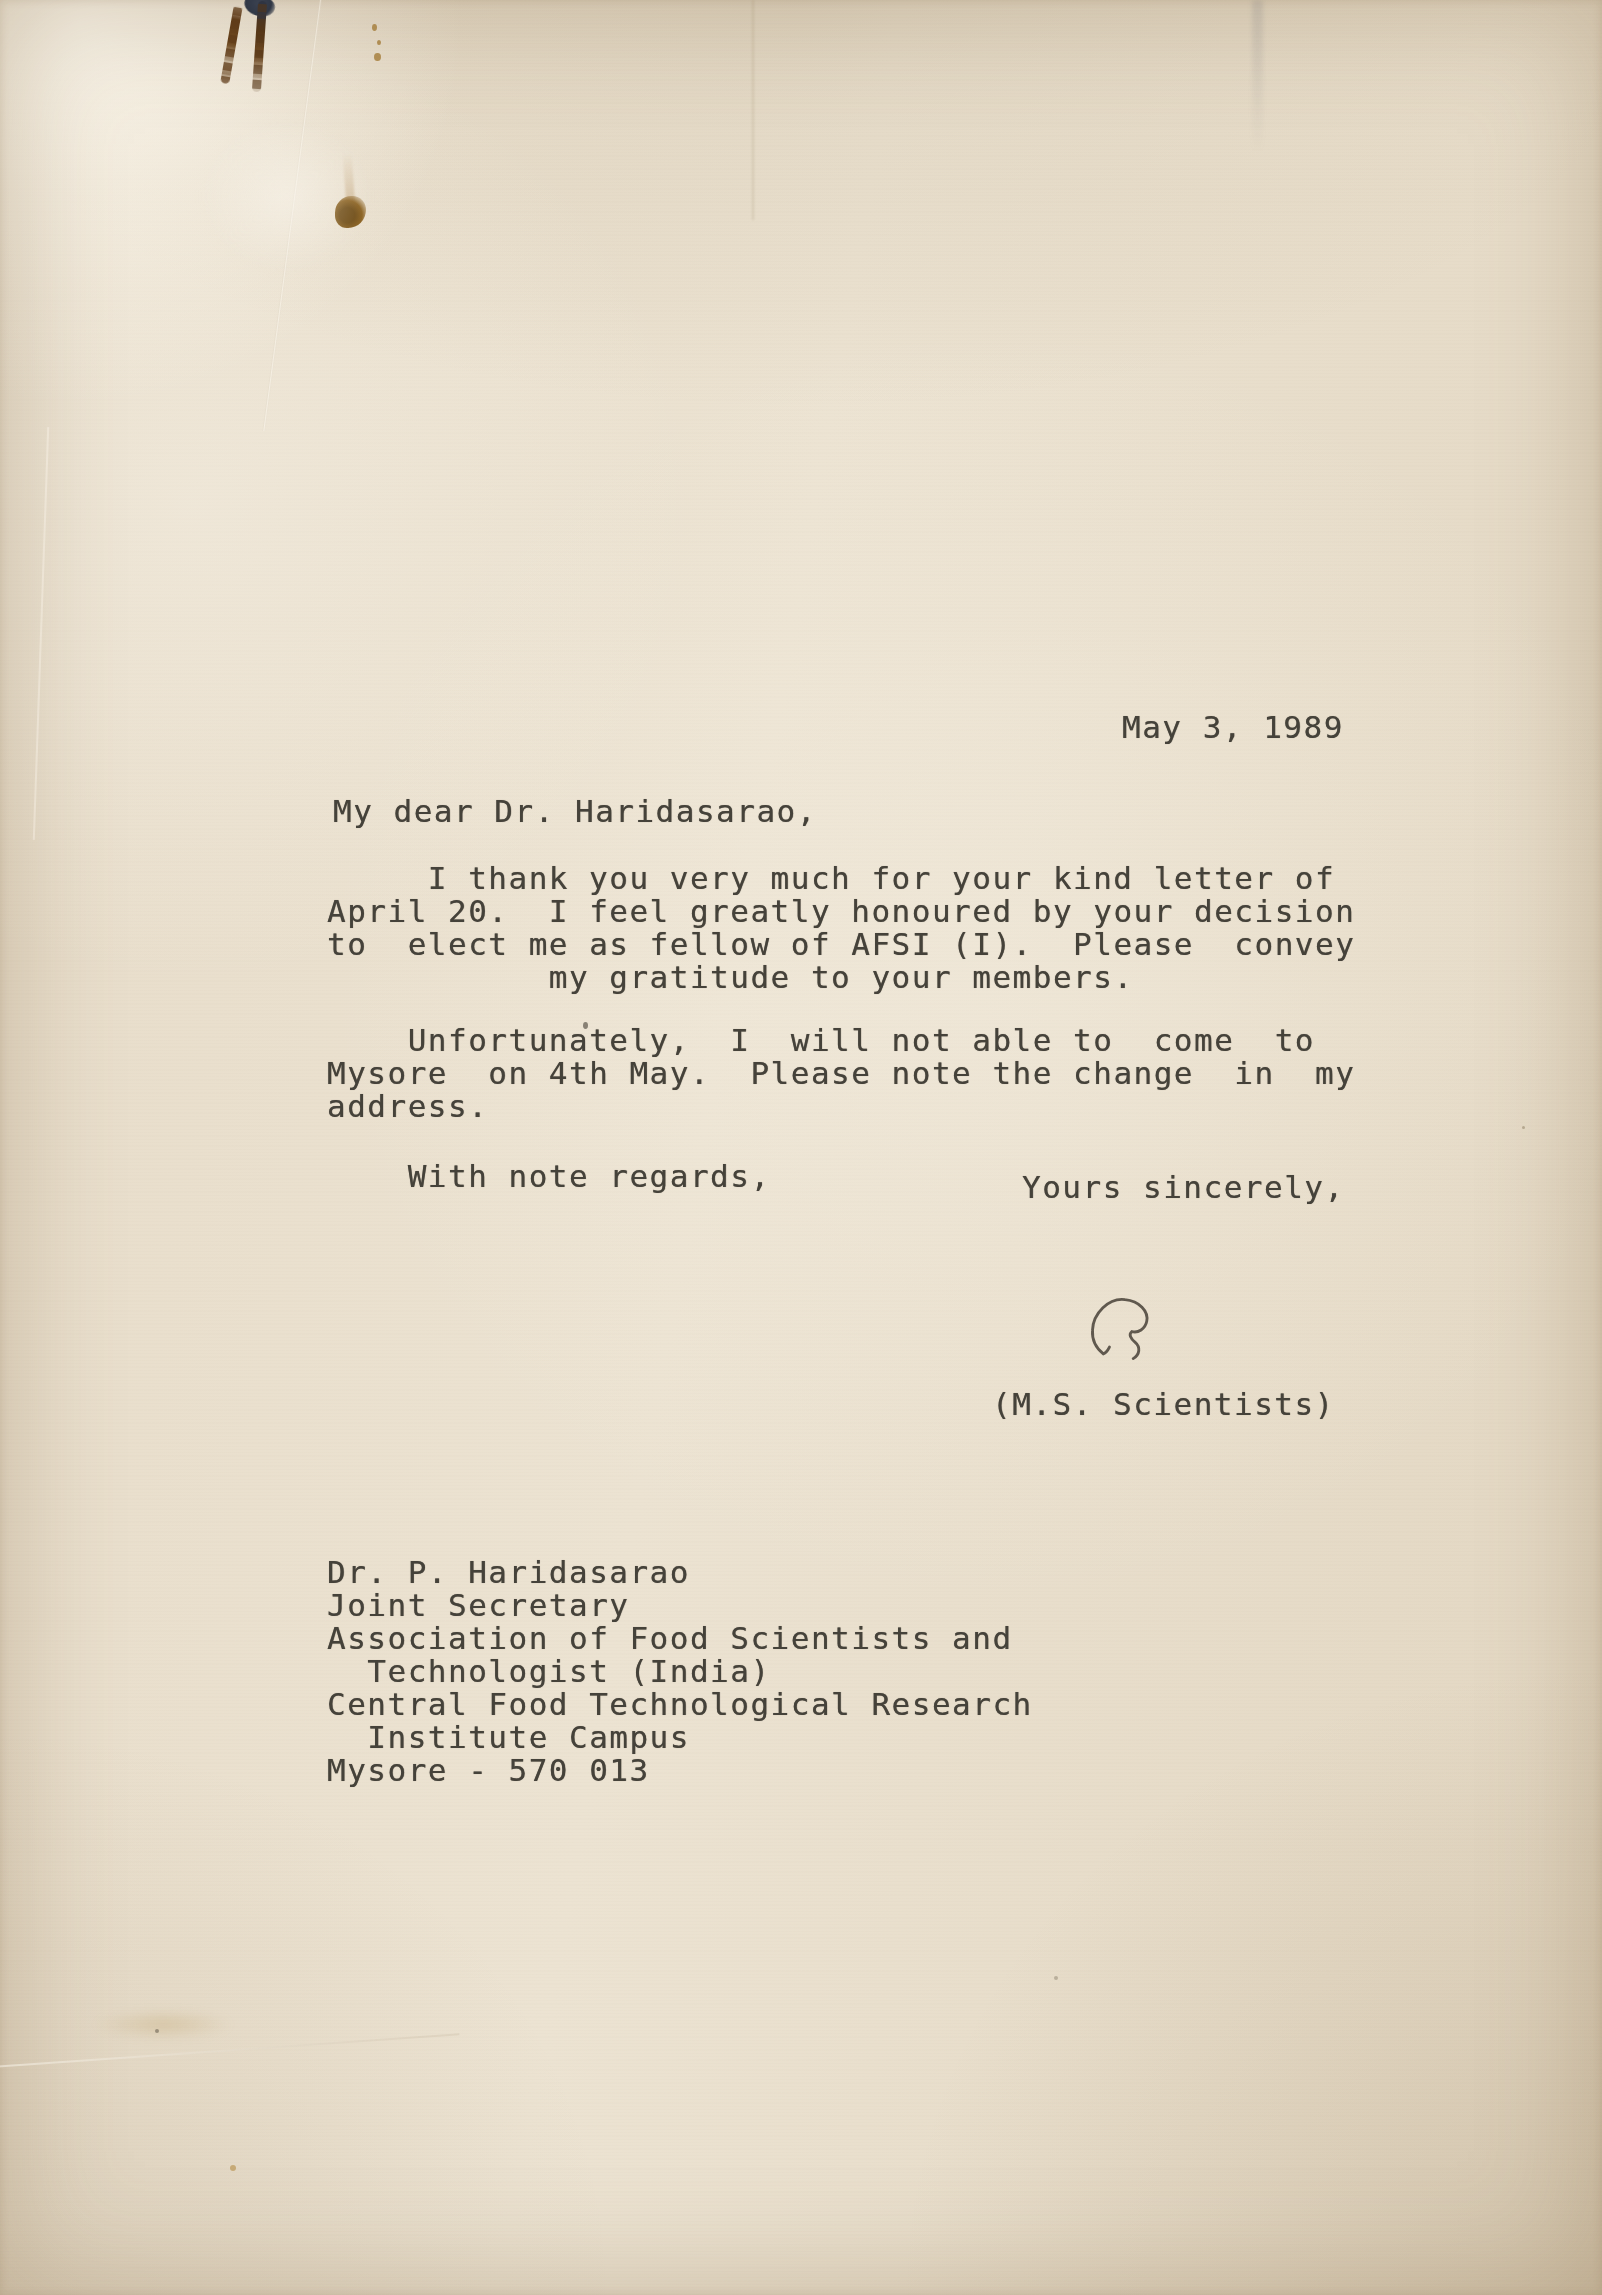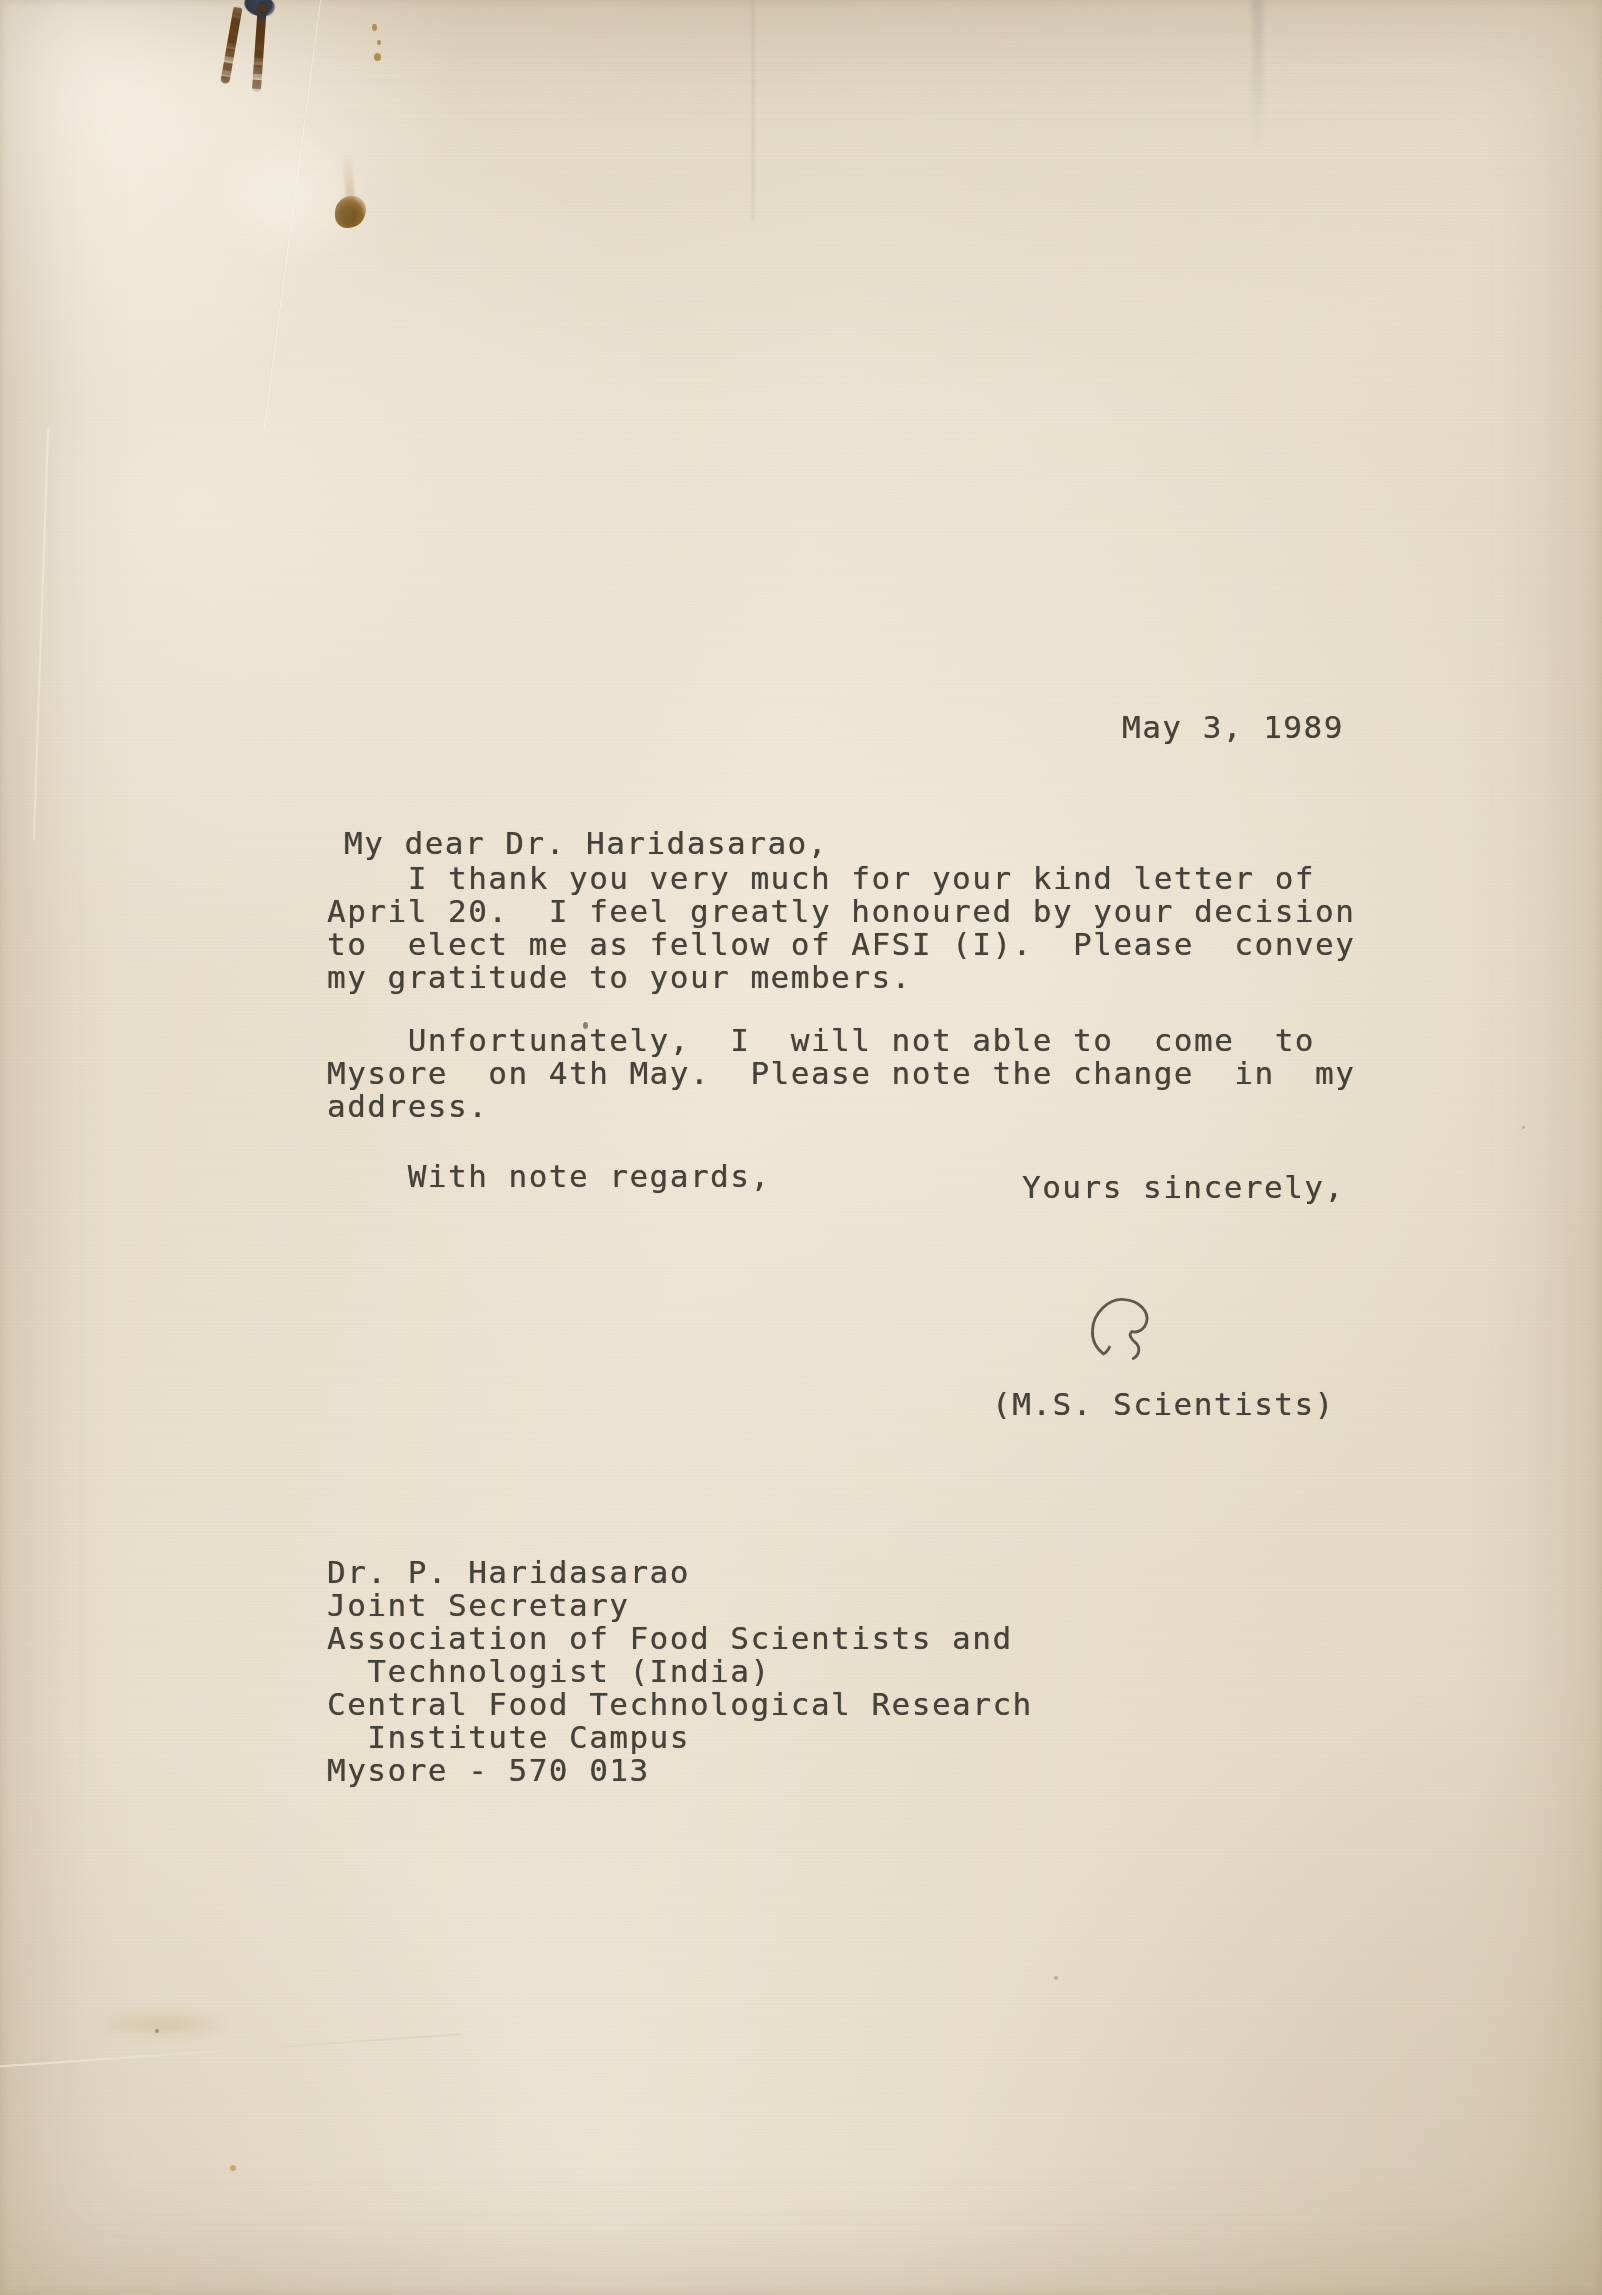--- a/index.html
+++ b/index.html
@@ -24,22 +24,22 @@
     position:absolute;
     margin:0;
     font-size:31px;
     line-height:33px;
     letter-spacing:1.5px;
     color:var(--ink,#45423a);
     text-shadow:0 0 0.7px rgba(70,64,54,.55), 0.4px 0.4px 0.4px rgba(70,64,54,.25);
     white-space:pre;
   }
   #date-line      {left:1122px; top:691px;margin-top:20px;}
-  #salutation     {left:344px;  top:795px;margin-top:32px;}
-  #paragraph-1    {left:327px;  top:862px;}
+  #salutation     {left:333px;  top:795px;}
+  #paragraph-1    {left:327px;  top:862px;text-align:center;}
   #paragraph-2    {left:327px;  top:1024px;}
   #regards-line   {left:327px;  top:1160px;}
   #closing-line   {left:1022px; top:1171px;}
   #signer-name    {left:992px; top:1388px;}
   #recipient      {left:327px;  top:1556px;}
   #signature-mark {position:absolute; left:1070px; top:1282px; width:85px; height:80px;}
   #signature-mark path{
     fill:none; stroke:var(--signature-ink,#4c463c); stroke-width:4.2;
     stroke-linecap:round; opacity:.88;
   }

